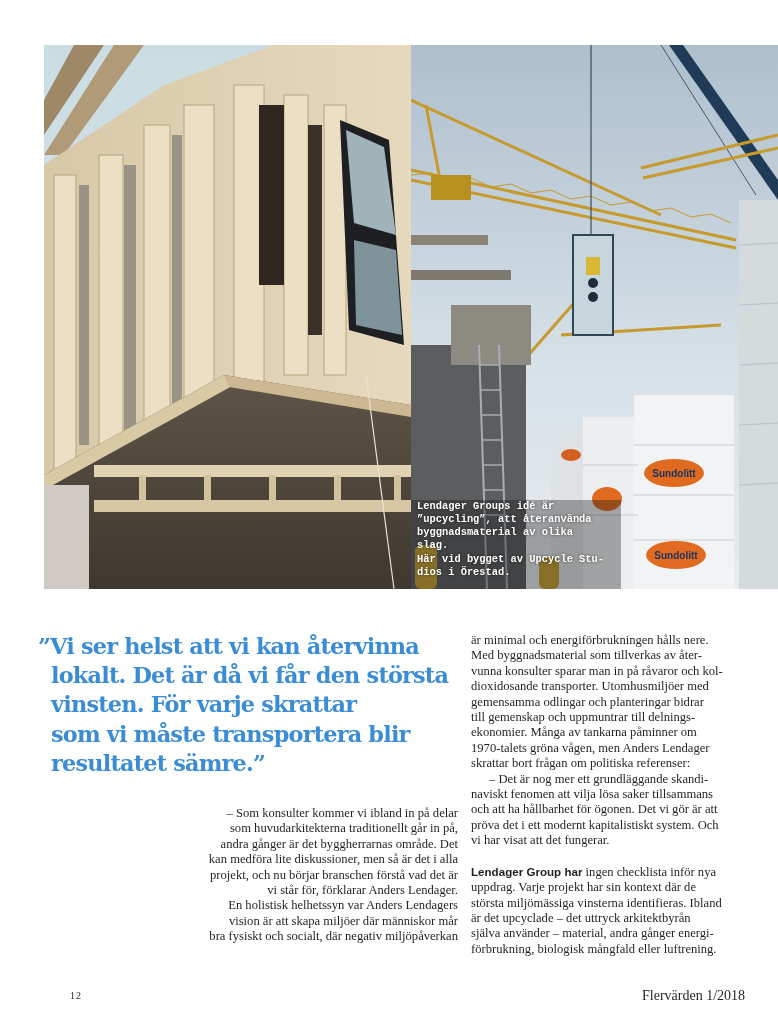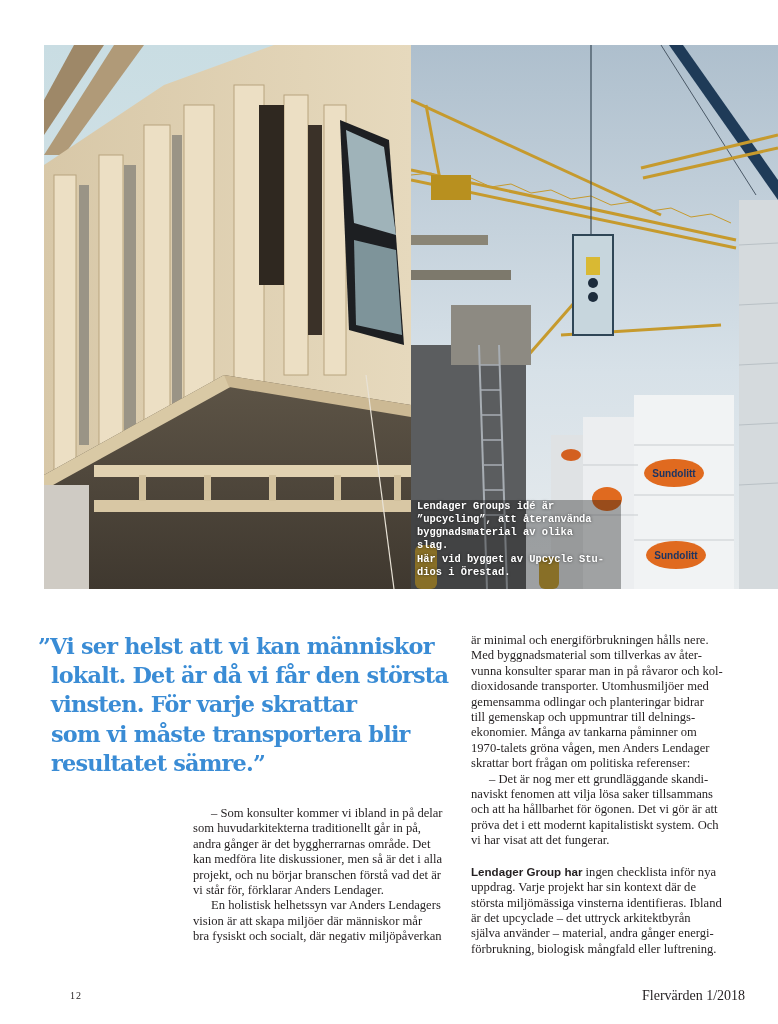--- a/index.html
+++ b/index.html
@@ -12,21 +12,21 @@
 
   .caption { position: absolute; left: 6px; bottom: 10px; width: 190px; color: #ffffff; font-family: Liberation Mono, monospace; font-weight: bold; font-size: 10.4px; line-height: 13.2px; text-shadow: 0 0 3px rgba(0,0,0,0.6); }
 
   .pullquote { position: absolute; left: 38px; top: 632px; width: 420px; color: #3a8cd5; font-family: "DejaVu Serif", serif; font-weight: bold; font-size: 22.4px; line-height: 29.2px; letter-spacing: -0.8px; }
   .pullquote .line { display: block; white-space: nowrap; padding-left: 13px; }
   .pullquote .line.first { padding-left: 0; }
 
   .col { position: absolute; font-family: "Liberation Serif", serif; font-size: 12.6px; line-height: 15.4px; color: #231f20; }
   .col p { margin: 0; }
   .col .ln { display: block; white-space: nowrap; }
-  .col-mid { left: 193px; top: 806px; width: 265px; }
+  .col-mid { left: 193px; top: 806px; width: 265px; text-align: right; }
   .col-right { left: 471px; top: 633px; width: 300px; }
   .lead { font-family: "Liberation Sans", sans-serif; font-weight: bold; font-size: 11.6px; text-align: right; }
   .gap { height: 15px; }
 
   .folio-left { position: absolute; left: 70px; top: 990px; font-family: "Liberation Serif", serif; font-size: 10px; letter-spacing: 1px; color: #231f20; }
   .folio-right { position: absolute; left: 642px; top: 988px; font-family: Liberation Serif, serif; font-size: 14px; color: #231f20; }
 </style>
 </head>
 <body>
 
@@ -188,21 +188,21 @@
       <span style="display:block">Lendager Groups idé är</span>
       <span style="display:block">”upcycling”,  att återanvända</span>
       <span style="display:block">byggnadsmaterial av olika slag.</span>
       <span style="display:block">Här vid bygget av Upcycle Stu-</span>
       <span style="display:block">dios i Örestad.</span>
     </div>
   </div>
 </div>
 
 <div class="pullquote">
-  <span class="line first">”Vi ser helst att vi kan människor</span>
+  <span class="line first">”Vi ser helst att vi kan återvinna</span>
   <span class="line">lokalt. Det är då vi får den största</span>
   <span class="line">vinsten. För varje skrattar</span>
   <span class="line">som vi måste transportera blir</span>
   <span class="line">resultatet sämre.”</span>
 </div>
 
 <div class="col col-mid">
   <p>
     <span class="ln" style="padding-left:18px">– Som konsulter kommer vi ibland in på delar</span>
     <span class="ln">som huvudarkitekterna traditionellt går in på,</span>

